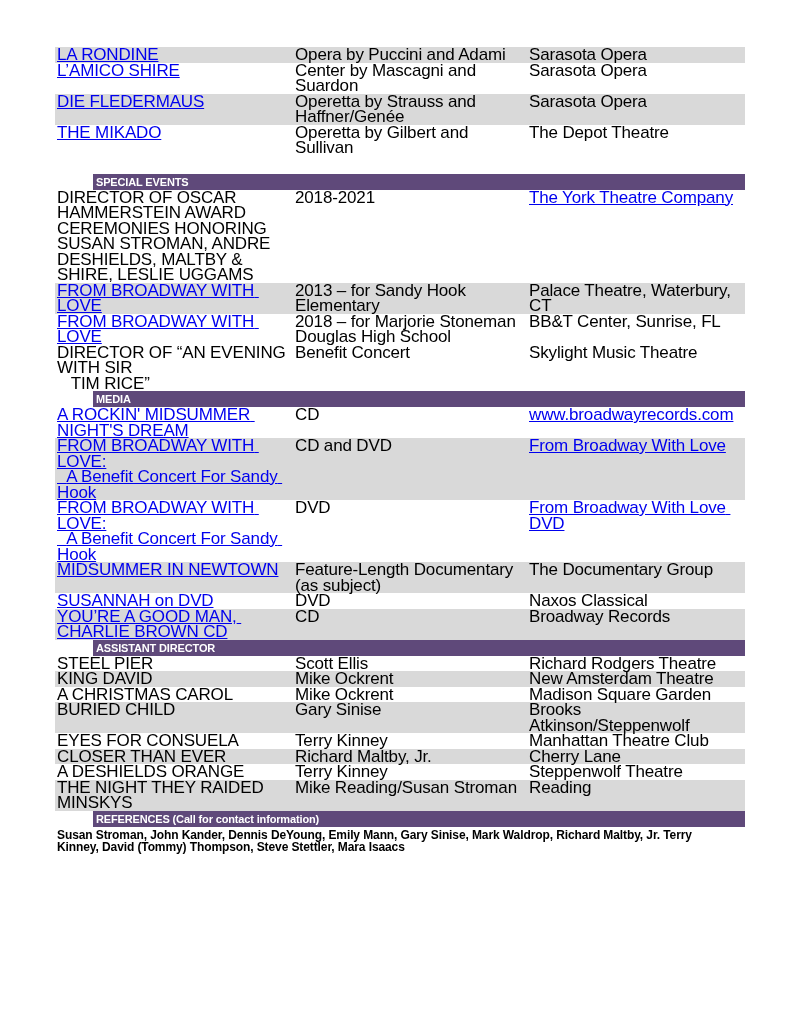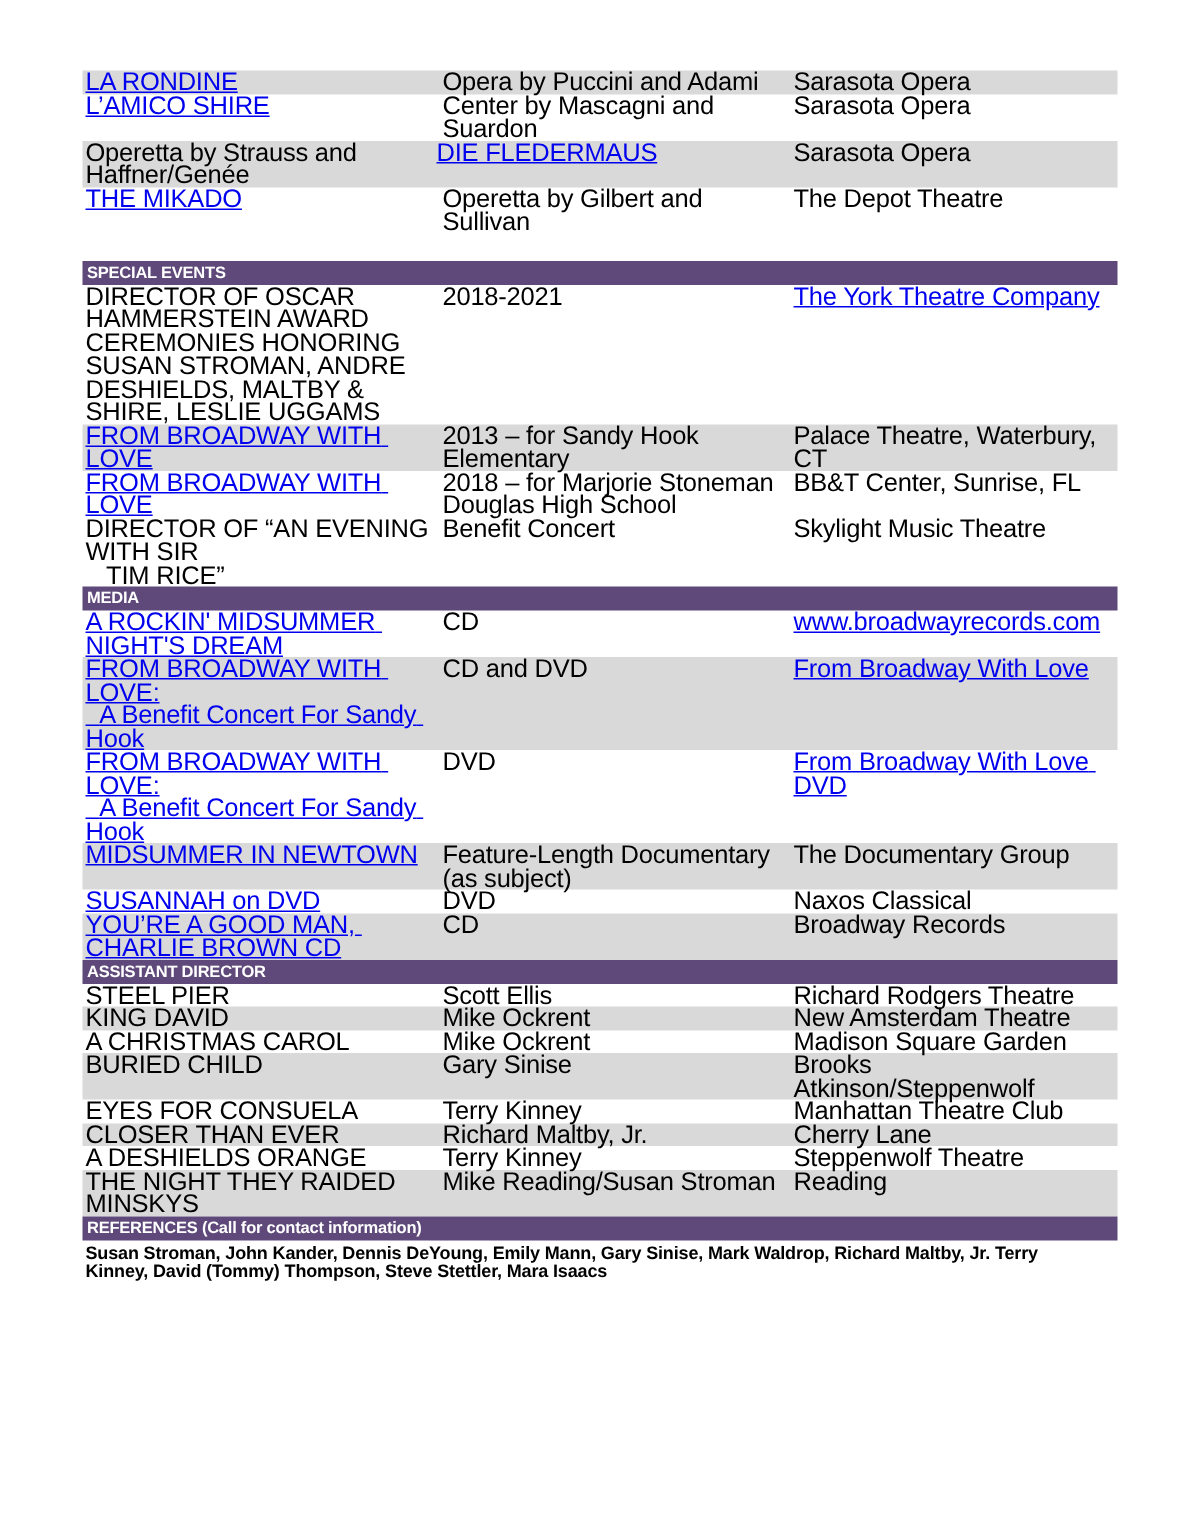--- a/index.html
+++ b/index.html
@@ -15,20 +15,21 @@
     position:absolute;left:55px;top:47px;width:690px;
     letter-spacing:-0.15px;
   }
   .sec-bar{
     background:var(--hdr-bg,#5F497A);
     color:var(--hdr-tx,#ffffff);
     font-weight:bold;
     font-size:11px;
     height:16px;line-height:16px;
     padding-left:3px;
+    margin-left:38px;
   }
   .row{
     display:flex;
     min-height:15.5px;
     font-size:17px;
     line-height:15.5px;
   }
   .row.shaded{background:var(--stripe,#D9D9D9);}
   .cell{box-sizing:border-box;padding-left:2px;}
   .c1{width:238px;}
@@ -61,22 +62,22 @@
           <div class="cell c1"><span class="cellspan link">LA RONDINE</span></div>
           <div class="cell c2"><span class="cellspan">Opera by Puccini and Adami</span></div>
           <div class="cell c3"><span class="cellspan">Sarasota Opera</span></div>
         </div>
         <div class="row">
           <div class="cell c1"><span class="cellspan link">L’AMICO SHIRE</span></div>
           <div class="cell c2"><span class="cellspan">Center by Mascagni and Suardon</span></div>
           <div class="cell c3"><span class="cellspan">Sarasota Opera</span></div>
         </div>
         <div class="row shaded">
+          <div class="cell c1"><span class="cellspan link">DIE FLEDERMAUS</span></div>
           <div class="cell c2"><span class="cellspan">Operetta by Strauss and Haffner/Genée</span></div>
-          <div class="cell c1"><span class="cellspan link">DIE FLEDERMAUS</span></div>
           <div class="cell c3"><span class="cellspan">Sarasota Opera</span></div>
         </div>
         <div class="row">
           <div class="cell c1"><span class="cellspan link">THE MIKADO</span></div>
           <div class="cell c2"><span class="cellspan">Operetta by Gilbert and Sullivan</span></div>
           <div class="cell c3"><span class="cellspan">The Depot Theatre</span></div>
         </div>
         <div class="spacer"></div>
         <div class="sec-bar">SPECIAL EVENTS</div>
         <div class="row">

